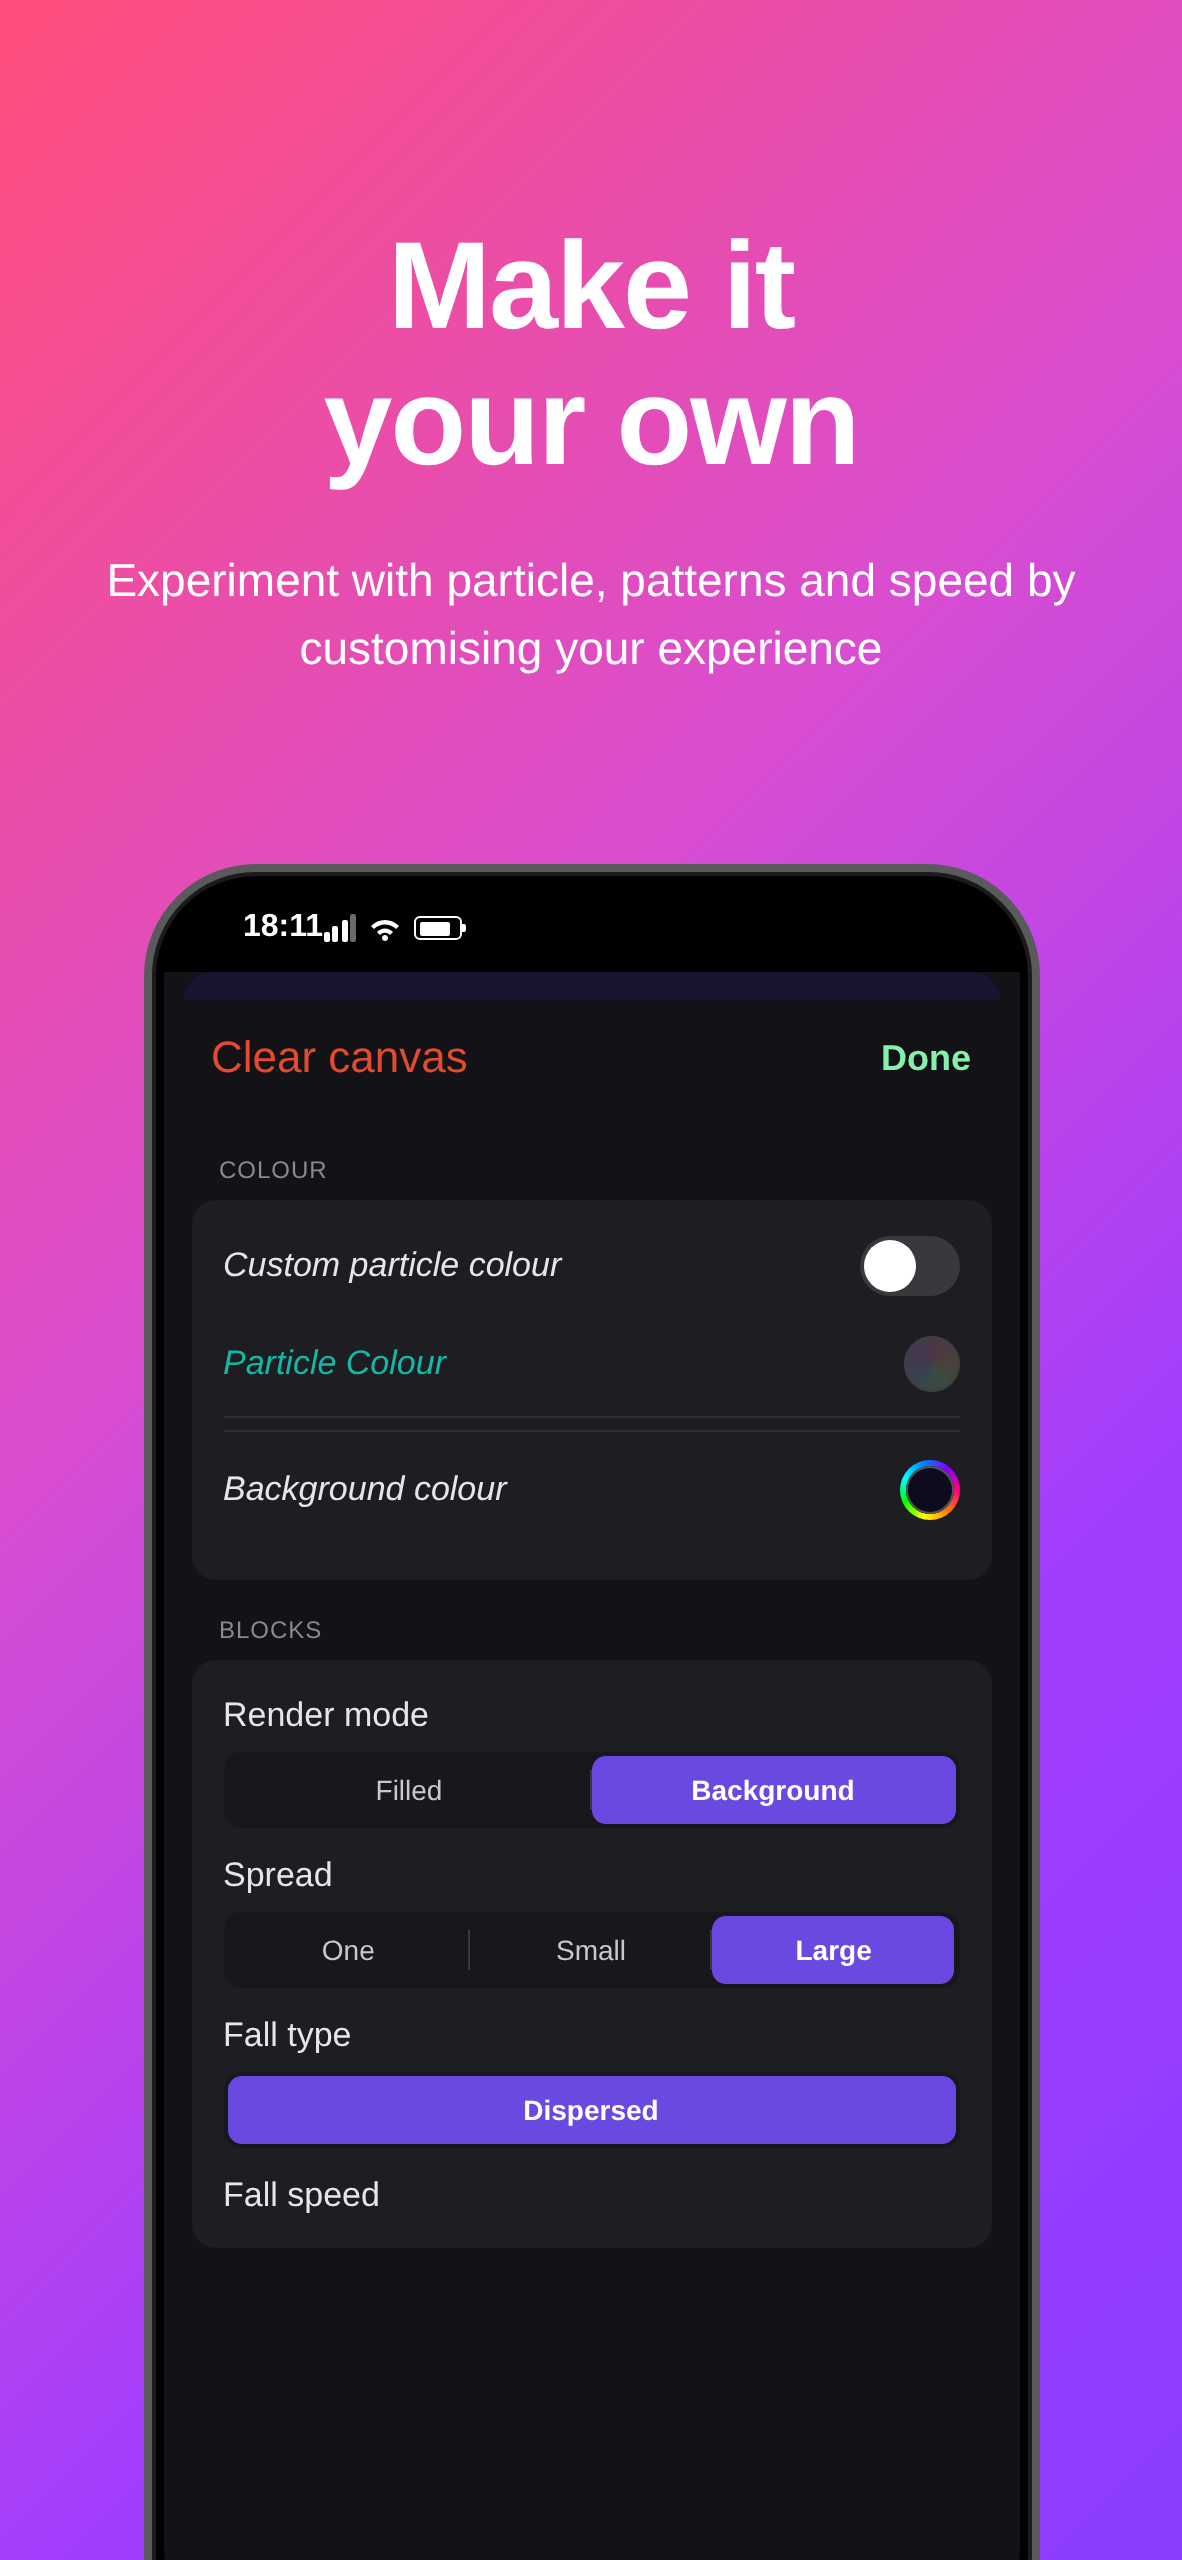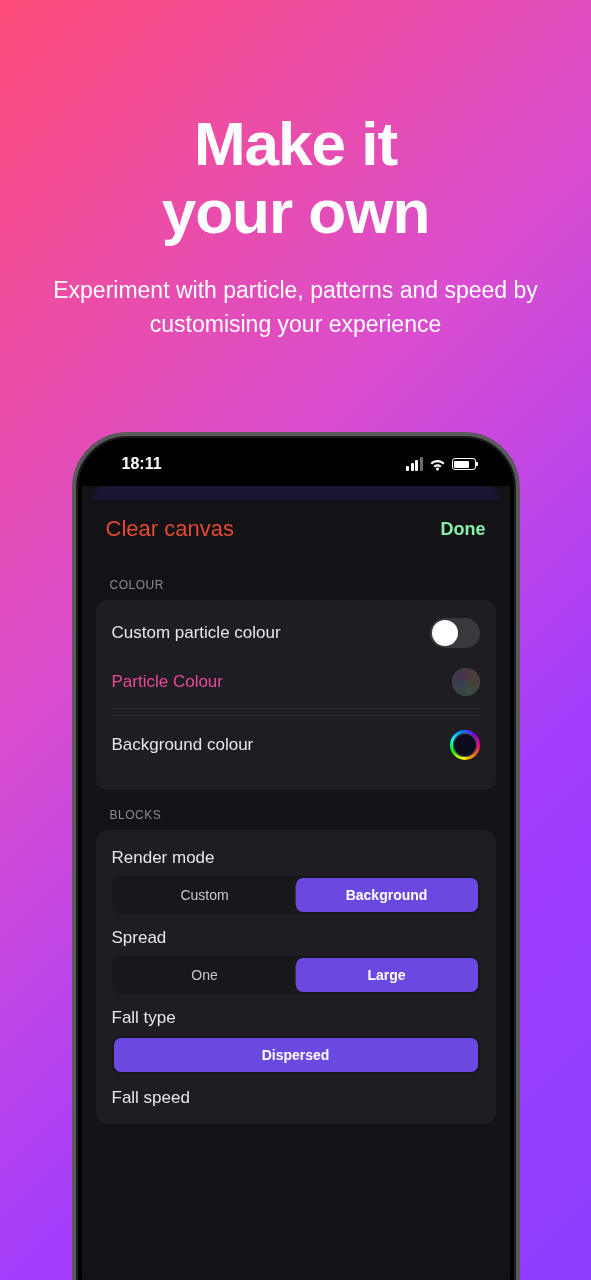--- a/index.html
+++ b/index.html
@@ -47,21 +47,20 @@
   inset: 6px;
   background: #131317;
   border-radius: 48px;
   overflow: hidden;
   color: #e6e6ea;
 }
 .statusbar {
   height: 44px;
   display: flex;
   align-items: center;
-  justify-content: space-between;
   padding: 0 34px 0 40px;
   font-size: 16px;
   font-weight: 600;
   color: #fff;
   background: #000;
 }
 .status-right { display: flex; align-items: center; gap: 6px; }
 .signal { display: flex; align-items: flex-end; gap: 1.5px; }
 .signal span { width: 3px; background: #fff; border-radius: 1px; }
 .signal span:nth-child(1){height:5px}
@@ -91,23 +90,24 @@
 .card {
   background: #1d1d22;
   border-radius: 12px;
   padding: 4px 16px 16px 16px;
 }
 .row {
   display: flex;
   justify-content: space-between;
   align-items: center;
   padding: 14px 0;
+  font-style: italic;
 }
 .row-label { font-size: 17px; color: #e6e6ea; }
-.row-label.disabled { color: #ec4899; }
+.row-label.disabled { color: #14b8a6; }
 .divider { height: 1px; background: #2e2e33; margin: 0 -0px; }
 .toggle {
   width: 50px; height: 30px; background: #39393d; border-radius: 15px; position: relative;
 }
 .toggle .knob {
   width: 26px; height: 26px; background: #fff; border-radius: 50%; position: absolute; top: 2px; left: 2px;
 }
 .color-circle {
   width: 28px; height: 28px; border-radius: 50%; background: #3a3a3f;
   box-shadow: 0 0 0 1px #555 inset;
@@ -207,29 +207,30 @@
           <div class="color-circle rainbow"></div>
         </div>
       </div>
 
       <div class="section-header">BLOCKS</div>
       <div class="card">
 
         <div class="block-row">
           <div class="block-label">Render mode</div>
           <div class="segmented">
-            <div class="segment">Custom</div>
+            <div class="segment">Filled</div>
             <div class="segment selected">Background</div>
           </div>
         </div>
 
         <div class="block-row">
           <div class="block-label">Spread</div>
           <div class="segmented">
             <div class="segment">One</div>
+            <div class="segment">Small</div>
             <div class="segment selected">Large</div>
           </div>
         </div>
 
         <div class="block-row">
           <div class="block-label">Fall type</div>
           <div class="segmented">
             <div class="segment selected">Dispersed</div>
           </div>
         </div>

